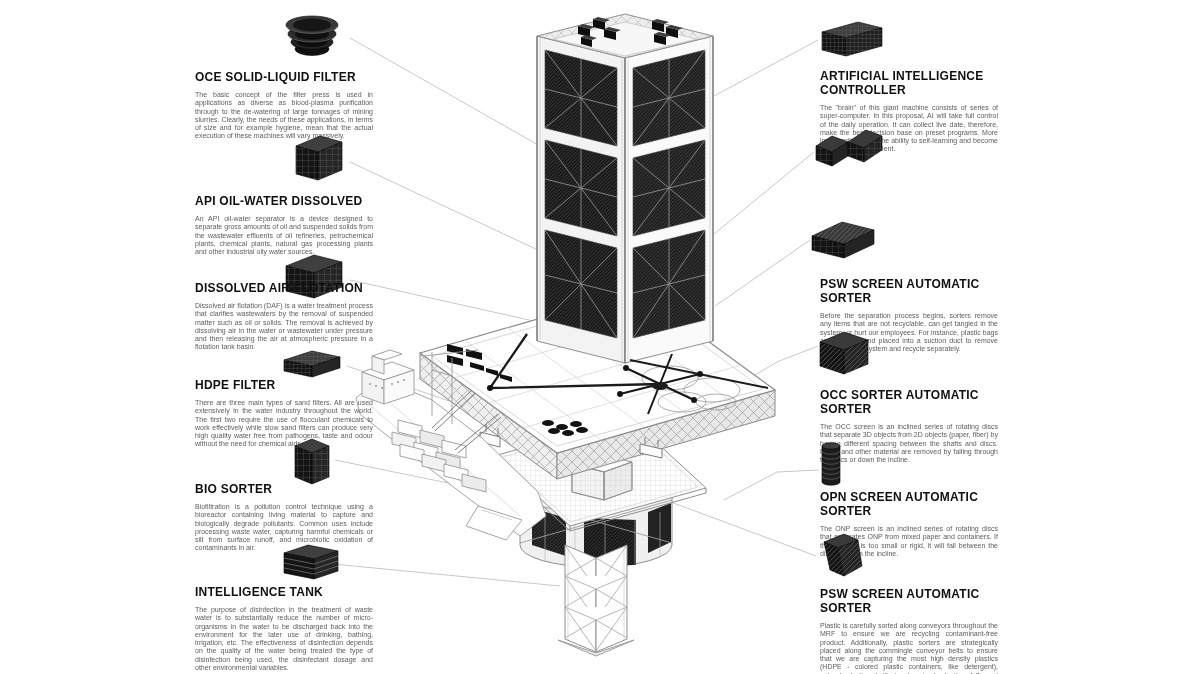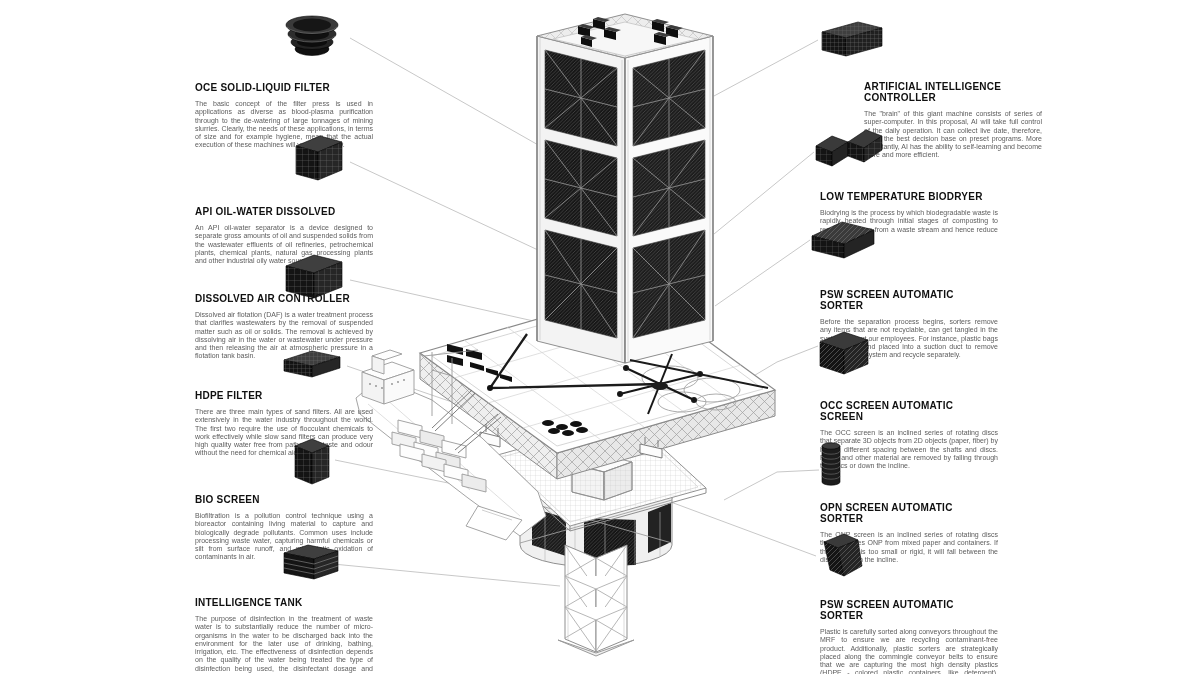--- a/index.html
+++ b/index.html
@@ -1,19 +1,19 @@
 <!DOCTYPE html>
 <html><head>
 <meta charset="utf-8">
 <style>
   html,body{margin:0;padding:0;background:#ffffff;}
   #stage{position:relative;width:1200px;height:674px;background:#ffffff;overflow:hidden;
          font-family:"Liberation Sans","DejaVu Sans",sans-serif;}
   .panel{position:absolute;width:178px;}
-  .panel h3{margin:12px 0 7px 0;font-size:10px;font-weight:bold;letter-spacing:.25px;color:#101010;}
+  .panel h3{margin:0 0 7px 0;font-size:12px;font-weight:bold;letter-spacing:.25px;color:#101010;}
   .panel p{margin:0;font-size:7px;line-height:8.3px;color:#5c5c5c;text-align:justify;}
   .micon{position:absolute;}
   .micon svg{display:block;}
   #art{position:absolute;left:0;top:0;width:1200px;height:674px;}
 </style>
 </head>
 <body>
 
 <div id="stage">
 
@@ -302,21 +302,21 @@
 <div class="micon" style="left:282px;top:250px">
   <svg width="66" height="54" viewBox="0 0 66 54">
     <polygon points="4,16 32,5 60,12 32,23" fill="#3f3f3f" stroke="#000" stroke-width="0.6"></polygon>
     <polygon points="4,16 32,23 32,48 4,41" fill="#141414" stroke="#000" stroke-width="0.6"></polygon>
     <polygon points="32,23 60,12 60,37 32,48" fill="#262626" stroke="#000" stroke-width="0.6"></polygon>
     <polygon points="4,16 32,23 32,48 4,41" fill="url(#pg)" opacity="0.7"></polygon>
     <polygon points="32,23 60,12 60,37 32,48" fill="url(#pg)" opacity="0.7"></polygon>
   </svg>
 </div>
 <div class="panel" style="left:195px;top:281px">
-  <h3>DISSOLVED AIR CONTROLLER</h3>
+  <h3>DISSOLVED AIR FLOTATION</h3>
   <p>Dissolved air flotation (DAF) is a water treatment process that clarifies wastewaters by the removal of suspended matter such as oil or solids. The removal is achieved by dissolving air in the water or wastewater under pressure and then releasing the air at atmospheric pressure in a flotation tank basin.</p>
 </div>
 
 <div class="micon" style="left:281px;top:348px">
   <svg width="64" height="34" viewBox="0 0 64 34">
     <polygon points="3,12 31,3 59,9 31,18" fill="#3f3f3f" stroke="#000" stroke-width="0.6"></polygon>
     <polygon points="3,12 31,18 31,29 3,23" fill="#141414" stroke="#000" stroke-width="0.6"></polygon>
     <polygon points="31,18 59,9 59,20 31,29" fill="#262626" stroke="#000" stroke-width="0.6"></polygon>
     <polygon points="3,12 31,3 59,9 31,18" fill="url(#pgf)" opacity="0.55"></polygon>
     <polygon points="3,12 31,18 31,29 3,23" fill="url(#pgf)" opacity="0.7"></polygon>
@@ -330,21 +330,21 @@
 <div class="micon" style="left:291px;top:435px">
   <svg width="42" height="52" viewBox="0 0 42 52">
     <polygon points="4,11 21,4 38,11 21,18" fill="#3f3f3f" stroke="#000" stroke-width="0.6"></polygon>
     <polygon points="4,11 21,18 21,49 4,42" fill="#141414" stroke="#000" stroke-width="0.6"></polygon>
     <polygon points="21,18 38,11 38,42 21,49" fill="#262626" stroke="#000" stroke-width="0.6"></polygon>
     <polygon points="4,11 21,18 21,49 4,42" fill="url(#pg)" opacity="0.7"></polygon>
     <polygon points="21,18 38,11 38,42 21,49" fill="url(#pg)" opacity="0.7"></polygon>
   </svg>
 </div>
 <div class="panel" style="left:195px;top:482px">
-  <h3>BIO SCREEN</h3>
+  <h3>BIO SORTER</h3>
   <p>Biofiltration is a pollution control technique using a bioreactor containing living material to capture and biologically degrade pollutants. Common uses include processing waste water, capturing harmful chemicals or silt from surface runoff, and microbiotic oxidation of contaminants in air.</p>
 </div>
 
 <div class="micon" style="left:281px;top:541px">
   <svg width="62" height="42" viewBox="0 0 62 42">
     <polygon points="3,12 27,4 57,10 33,18" fill="#3f3f3f" stroke="#000" stroke-width="0.6"></polygon>
     <polygon points="3,12 33,18 33,38 3,32" fill="#141414" stroke="#000" stroke-width="0.6"></polygon>
     <polygon points="33,18 57,10 57,30 33,38" fill="#262626" stroke="#000" stroke-width="0.6"></polygon>
     <path d="M3,17 L33,23 M3,22 L33,28 M3,27 L33,33 M33,23 L57,15 M33,28 L57,20 M33,33 L57,25" stroke="#8d8d8d" stroke-width="0.6" fill="none"></path>
   </svg>
@@ -357,42 +357,38 @@
 <div class="micon" style="left:818px;top:18px">
   <svg width="70" height="44" viewBox="0 0 70 44">
     <polygon points="4,14 40,4 64,10 28,20" fill="#3f3f3f" stroke="#000" stroke-width="0.6"></polygon>
     <polygon points="4,14 28,20 28,38 4,32" fill="#141414" stroke="#000" stroke-width="0.6"></polygon>
     <polygon points="28,20 64,10 64,28 28,38" fill="#202020" stroke="#000" stroke-width="0.6"></polygon>
     <polygon points="4,14 28,20 28,38 4,32" fill="url(#pgf)" opacity="0.75"></polygon>
     <polygon points="28,20 64,10 64,28 28,38" fill="url(#pgf)" opacity="0.75"></polygon>
     <polygon points="4,14 40,4 64,10 28,20" fill="url(#pgf)" opacity="0.5"></polygon>
   </svg>
 </div>
-<div class="panel" style="left:864px;top:69px">
+<div class="panel" style="left:820px;top:69px">
   <h3>ARTIFICIAL INTELLIGENCE CONTROLLER</h3>
   <p>The "brain" of this giant machine consists of series of super-computer. In this proposal, AI will take full control of the daily operation. It can collect live date, therefore, make the best decision base on preset programs. More importantly, AI has the ability to self-learning and become more and more efficient.</p>
 </div>
 
 <div class="micon" style="left:814px;top:124px">
   <svg width="74" height="50" viewBox="0 0 74 50">
     <polygon points="2,22 18,12 34,18 18,28" fill="#3a3a3a" stroke="#000" stroke-width="0.6"></polygon>
     <polygon points="2,22 18,28 18,42 2,36" fill="#141414" stroke="#000" stroke-width="0.6"></polygon>
     <polygon points="18,28 34,18 34,32 18,42" fill="#242424" stroke="#000" stroke-width="0.6"></polygon>
     <polygon points="34,18 52,6 68,12 50,24" fill="#3a3a3a" stroke="#000" stroke-width="0.6"></polygon>
     <polygon points="34,18 50,24 50,38 34,32" fill="#141414" stroke="#000" stroke-width="0.6"></polygon>
     <polygon points="50,24 68,12 68,26 50,38" fill="#242424" stroke="#000" stroke-width="0.6"></polygon>
     <polygon points="2,22 18,28 18,42 2,36" fill="url(#pg)" opacity="0.6"></polygon>
     <polygon points="34,18 50,24 50,38 34,32" fill="url(#pg)" opacity="0.6"></polygon>
     <polygon points="50,24 68,12 68,26 50,38" fill="url(#pg)" opacity="0.6"></polygon>
   </svg>
 </div>
-<div class="panel" style="left:820px;top:179px">
-  <h3>LOW TEMPERATURE BIODRYER</h3>
-  <p>Biodrying is the process by which biodegradable waste is rapidly heated through initial stages of composting to remove moisture from a waste stream and hence reduce its overall weight.</p>
-</div>
 
 <div class="micon" style="left:808px;top:216px">
   <svg width="76" height="48" viewBox="0 0 76 48">
     <polygon points="4,20 34,6 66,14 36,28" fill="#3a3a3a" stroke="#000" stroke-width="0.6"></polygon>
     <polygon points="4,20 36,28 36,42 4,34" fill="#141414" stroke="#000" stroke-width="0.6"></polygon>
     <polygon points="36,28 66,14 66,28 36,42" fill="#242424" stroke="#000" stroke-width="0.6"></polygon>
     <polygon points="4,20 34,6 66,14 36,28" fill="url(#ph)" opacity="0.7"></polygon>
     <polygon points="4,20 36,28 36,42 4,34" fill="url(#pg)" opacity="0.6"></polygon>
   </svg>
 </div>
@@ -404,21 +400,21 @@
 <div class="micon" style="left:816px;top:328px">
   <svg width="56" height="50" viewBox="0 0 56 50">
     <polygon points="4,14 28,4 52,12 28,22" fill="#3a3a3a" stroke="#000" stroke-width="0.6"></polygon>
     <polygon points="4,14 28,22 28,46 4,38" fill="#141414" stroke="#000" stroke-width="0.6"></polygon>
     <polygon points="28,22 52,12 52,36 28,46" fill="#242424" stroke="#000" stroke-width="0.6"></polygon>
     <polygon points="4,14 28,22 28,46 4,38" fill="url(#ph)" opacity="0.8"></polygon>
     <polygon points="28,22 52,12 52,36 28,46" fill="url(#ph)" opacity="0.8"></polygon>
   </svg>
 </div>
 <div class="panel" style="left:820px;top:388px">
-  <h3>OCC SCREEN AUTOMATIC SCREEN</h3>
+  <h3>OCC SORTER AUTOMATIC SORTER</h3>
   <p>The OCC screen is an inclined series of rotating discs that separate 3D objects from 2D objects (paper, fiber) by having different spacing between the shafts and discs. Paper and other material are removed by falling through the discs or down the incline.</p>
 </div>
 
 <div class="micon" style="left:819px;top:440px">
   <svg width="24" height="48" viewBox="0 0 24 48">
     <path d="M3,6 L3,42 A9,3.2 0 0 0 21,42 L21,6" fill="#1c1c1c" stroke="#000" stroke-width="0.6"></path>
     <ellipse cx="12" cy="6" rx="9" ry="3.2" fill="#3d3d3d" stroke="#000" stroke-width="0.6"></ellipse>
     <path d="M3,11 A9,3.2 0 0 0 21,11 M3,16 A9,3.2 0 0 0 21,16 M3,21 A9,3.2 0 0 0 21,21 M3,26 A9,3.2 0 0 0 21,26 M3,31 A9,3.2 0 0 0 21,31 M3,36 A9,3.2 0 0 0 21,36" stroke="#757575" stroke-width="0.6" fill="none"></path>
   </svg>
 </div>

